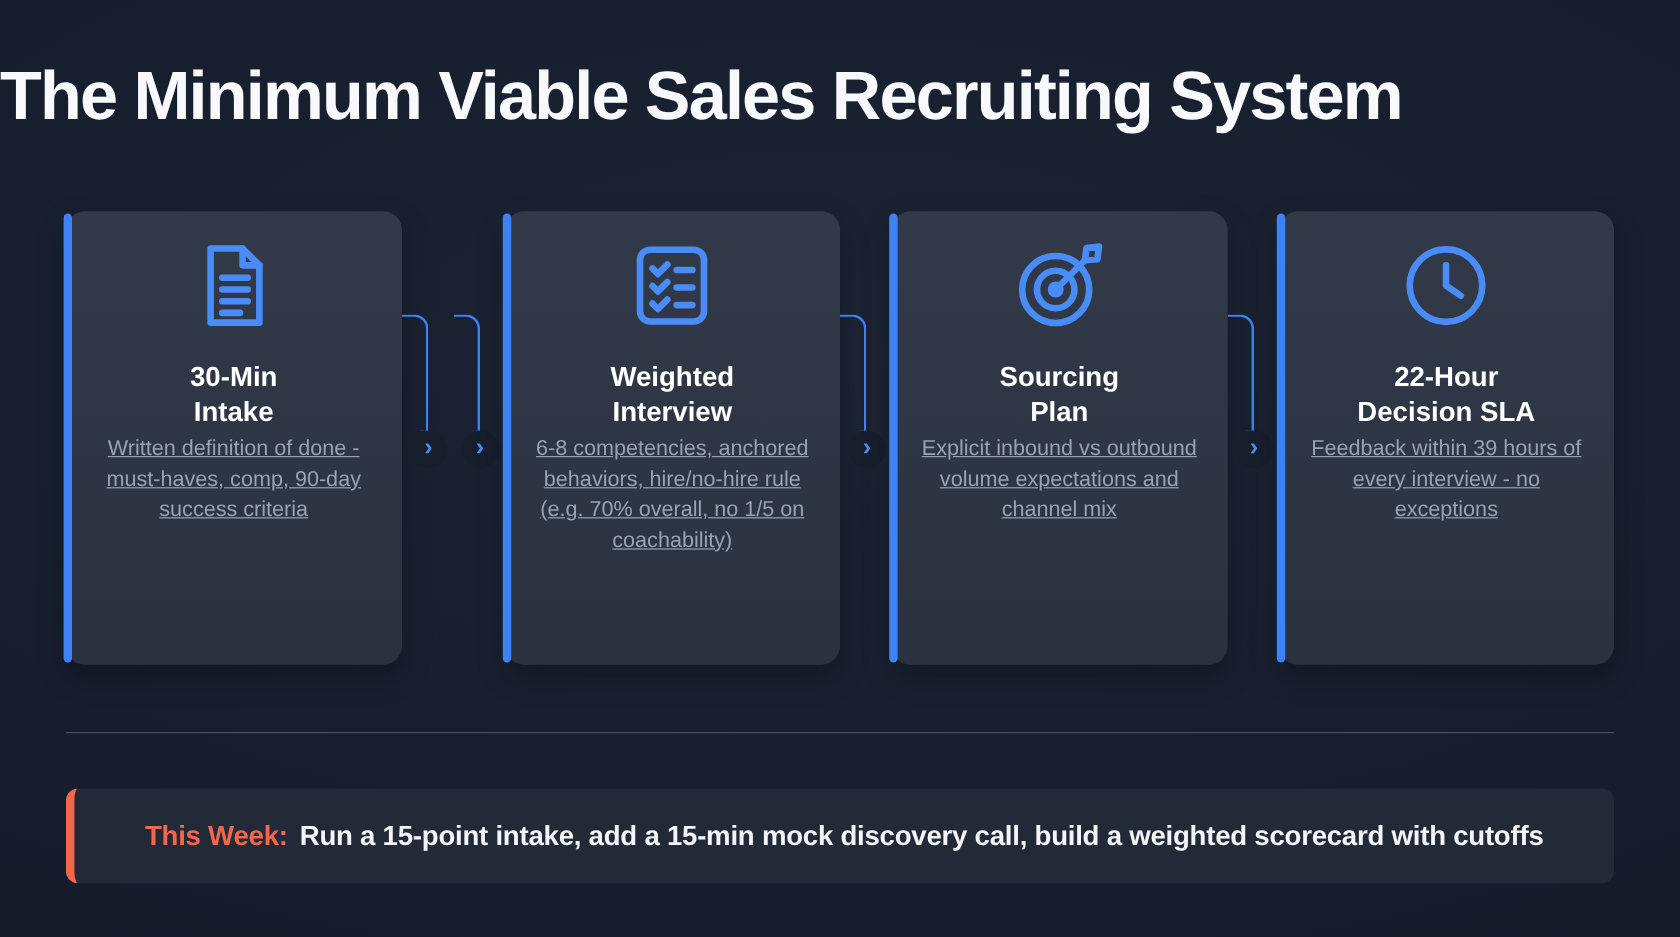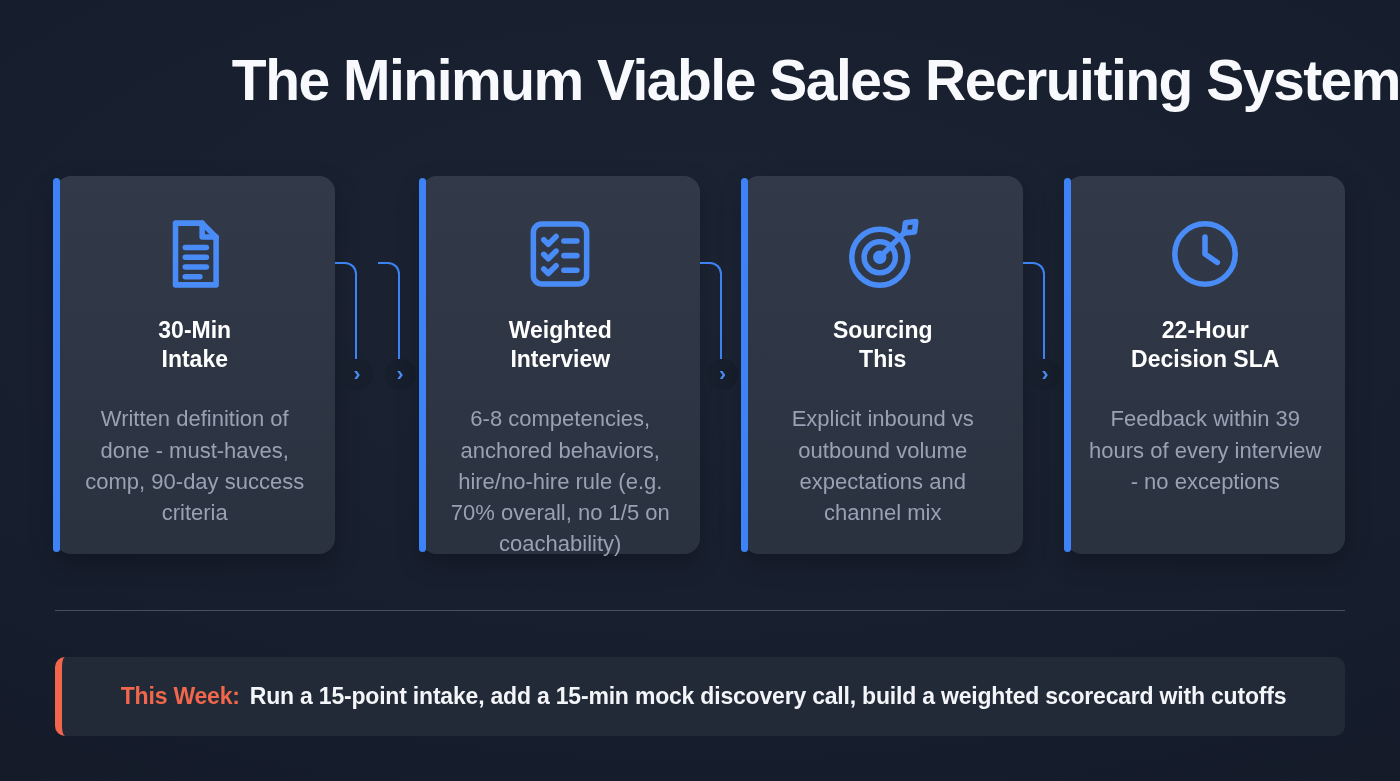--- a/index.html
+++ b/index.html
@@ -9,41 +9,41 @@
   .stage {
     position: relative;
     width: 1400px;
     height: 781px;
     overflow: hidden;
     background: radial-gradient(130% 110% at 50% 38%, #1c2434 0%, #161d2c 52%, #0f1521 100%);
   }
 
   .title {
     margin-top: 48px;
-    text-align: right;
+    text-align: left;
     font-size: 57px;
     font-weight: bold;
     letter-spacing: -1.5px;
     color: #f7f9fc;
     line-height: 1.15;
   }
 
   .cards-row {
     display: flex;
     align-items: stretch;
     margin: 62px 55px 0;
     height: 378px;
   }
 
   .card {
     flex: 1;
     position: relative;
     background: linear-gradient(180deg, #323a49 0%, #2a3240 100%);
     border-radius: 16px;
-    padding: 36px 14px 18px;
+    padding: 20px 14px 18px;
     text-align: center;
     box-shadow: 0 10px 24px rgba(0,0,0,0.25);
   }
   .card::before {
     content: "";
     position: absolute;
     left: -2px;
     top: 2px;
     bottom: 2px;
     width: 7px;
@@ -71,25 +71,26 @@
   .card-title {
     margin-top: 20px;
     font-size: 23px;
     font-weight: bold;
     color: #ffffff;
     line-height: 1.3;
     white-space: pre-line;
   }
 
   .card-desc {
-    margin-top: 28px;
-    font-size: 22px;
+    margin-top: 2px;
+    font-size: 18px;
     color: #98a2b3;
     line-height: 1.42;
     padding: 0 6px;
+    text-decoration: underline;
   }
 
   .arrow-cell {
     flex: none;
     width: 43px;
     position: relative;
   }
   .elbow {
     position: absolute;
     top: 86px;
@@ -204,21 +205,21 @@
       <div class="icon-wrap">
         <svg viewBox="0 0 24 24" aria-hidden="true">
           <circle cx="11" cy="13" r="8.6"></circle>
           <circle cx="11" cy="13" r="4.8"></circle>
           <circle cx="11" cy="13" r="1.2" fill="currentColor"></circle>
           <line x1="11" y1="13" x2="18.5" y2="5.5"></line>
           <path d="M18.5 5.5l.4-3.1 3.2-.4-.4 3.2-3.2.3z"></path>
         </svg>
       </div>
       <h2 class="card-title">Sourcing
-This</h2>
+Plan</h2>
       <p class="card-desc">Explicit inbound vs outbound volume expectations and channel mix</p>
     </div>
 
     <div class="arrow-cell">
       <div class="elbow"></div>
       <div class="arrow-circle">›</div>
     </div>
 
     <div class="card">
       <div class="icon-wrap">

